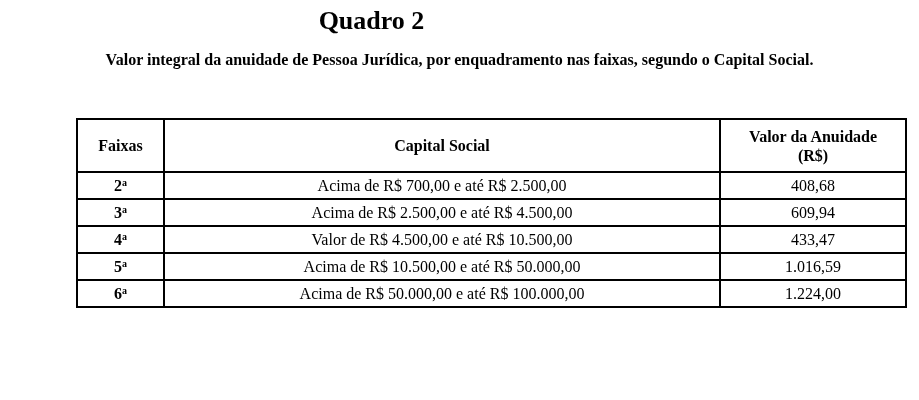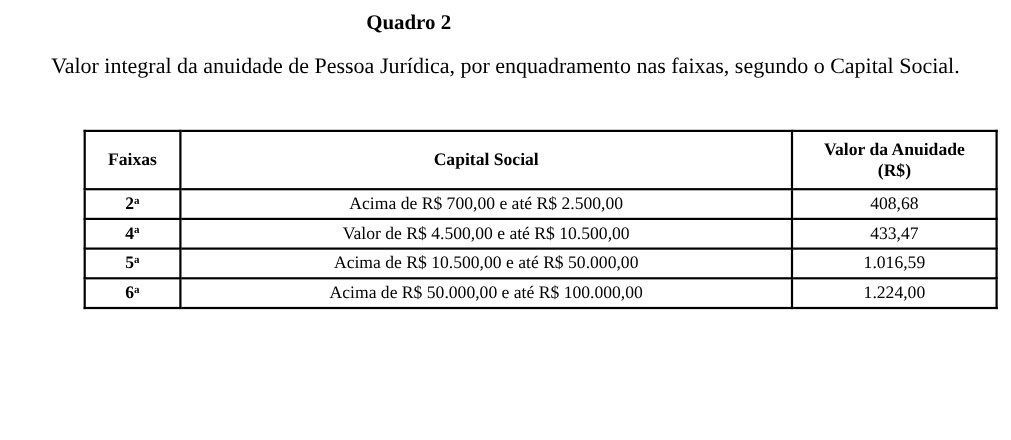--- a/index.html
+++ b/index.html
@@ -2,25 +2,25 @@
 <html><head>
   <meta charset="utf-8">
   <style>
     html, body { margin: 0; padding: 0; background: #ffffff; }
     body {
       width: 919px; height: 400px; position: relative; overflow: hidden;
       font-family: "Liberation Serif", "DejaVu Serif", serif; color: #000;
     }
     .title {
       position: absolute; left: 0; top: 10px; width: 743px;
-      text-align: center; font-weight: bold; font-size: 19px; line-height: 22px;
+      text-align: center; font-weight: bold; font-size: 26px; line-height: 22px;
     }
     .subtitle {
       position: absolute; left: 20px; top: 49px; width: 879px;
-      text-align: center; font-weight: normal; font-size: 20px; line-height: 22px;
+      text-align: center; font-weight: bold; font-size: 16px; line-height: 22px;
     }
     table.q {
       position: absolute; left: 76px; top: 118px;
       width: 831px; border-collapse: collapse;
       font-size: 16px;
     }
     table.q th, table.q td {
       border: 2px solid #000; text-align: center; padding: 0;
     }
     table.q th { font-weight: bold; height: 51px; line-height: 19px; font-size: 16px; }
@@ -53,20 +53,25 @@
       </th>
     </tr>
   </thead>
   <tbody>
     <tr>
       <td class="faixa"><span>2</span><sup class="ord">a</sup></td>
       <td>Acima de R$ 700,00 e até R$ 2.500,00</td>
       <td>408,68</td>
     </tr>
     <tr>
+      <td class="faixa"><span>3</span><sup class="ord">a</sup></td>
+      <td>Acima de R$ 2.500,00 e até R$ 4.500,00</td>
+      <td>609,94</td>
+    </tr>
+    <tr>
       <td class="faixa"><span>4</span><sup class="ord">a</sup></td>
       <td>Valor de R$ 4.500,00 e até R$ 10.500,00</td>
       <td>433,47</td>
     </tr>
     <tr>
       <td class="faixa"><span>5</span><sup class="ord">a</sup></td>
       <td>Acima de R$ 10.500,00 e até R$ 50.000,00</td>
       <td>1.016,59</td>
     </tr>
     <tr>

